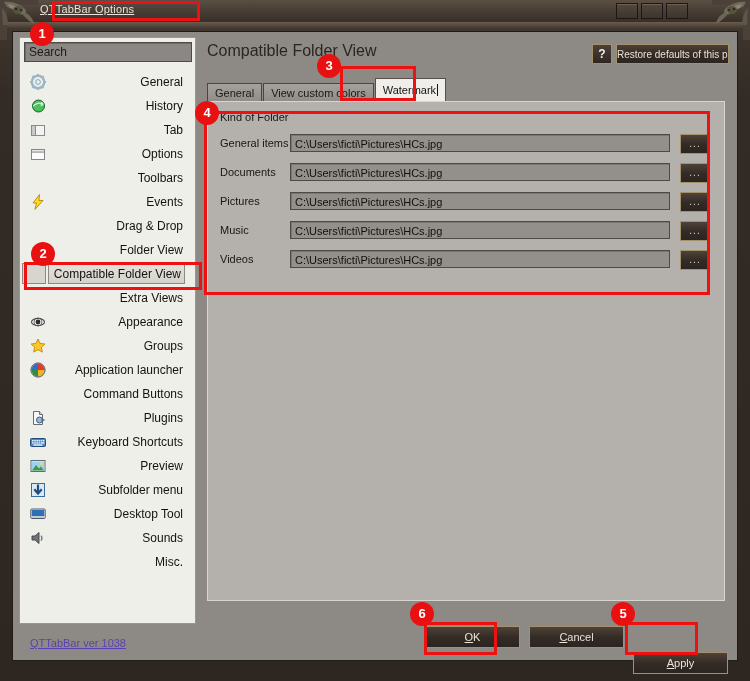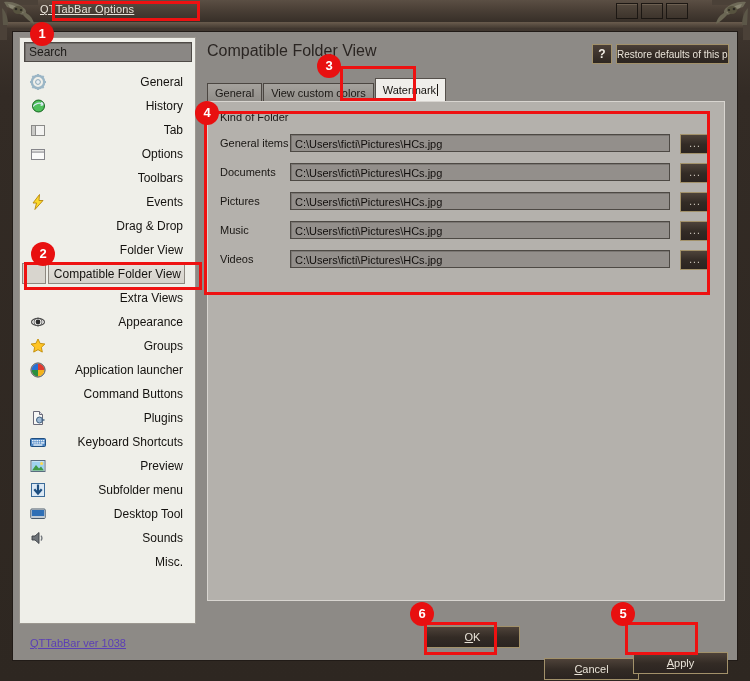--- a/index.html
+++ b/index.html
@@ -585,21 +585,21 @@
               </div>
           </div>
         </div>
 
       </div>
 
       <div class="btn-bar">
         <div class="dlg-btn" style="left:412px;">
           <u>O</u><span>K</span>
         </div>
-        <div class="dlg-btn" style="left:531px;margin-top:32px;">
+        <div class="dlg-btn" style="left:516px;">
           <u>C</u><span>ancel</span>
         </div>
         <div class="dlg-btn" style="left:620px;margin-top:26px;">
           <u>A</u><span>pply</span>
         </div>
       </div>
 
     </div>
   </div>
 

